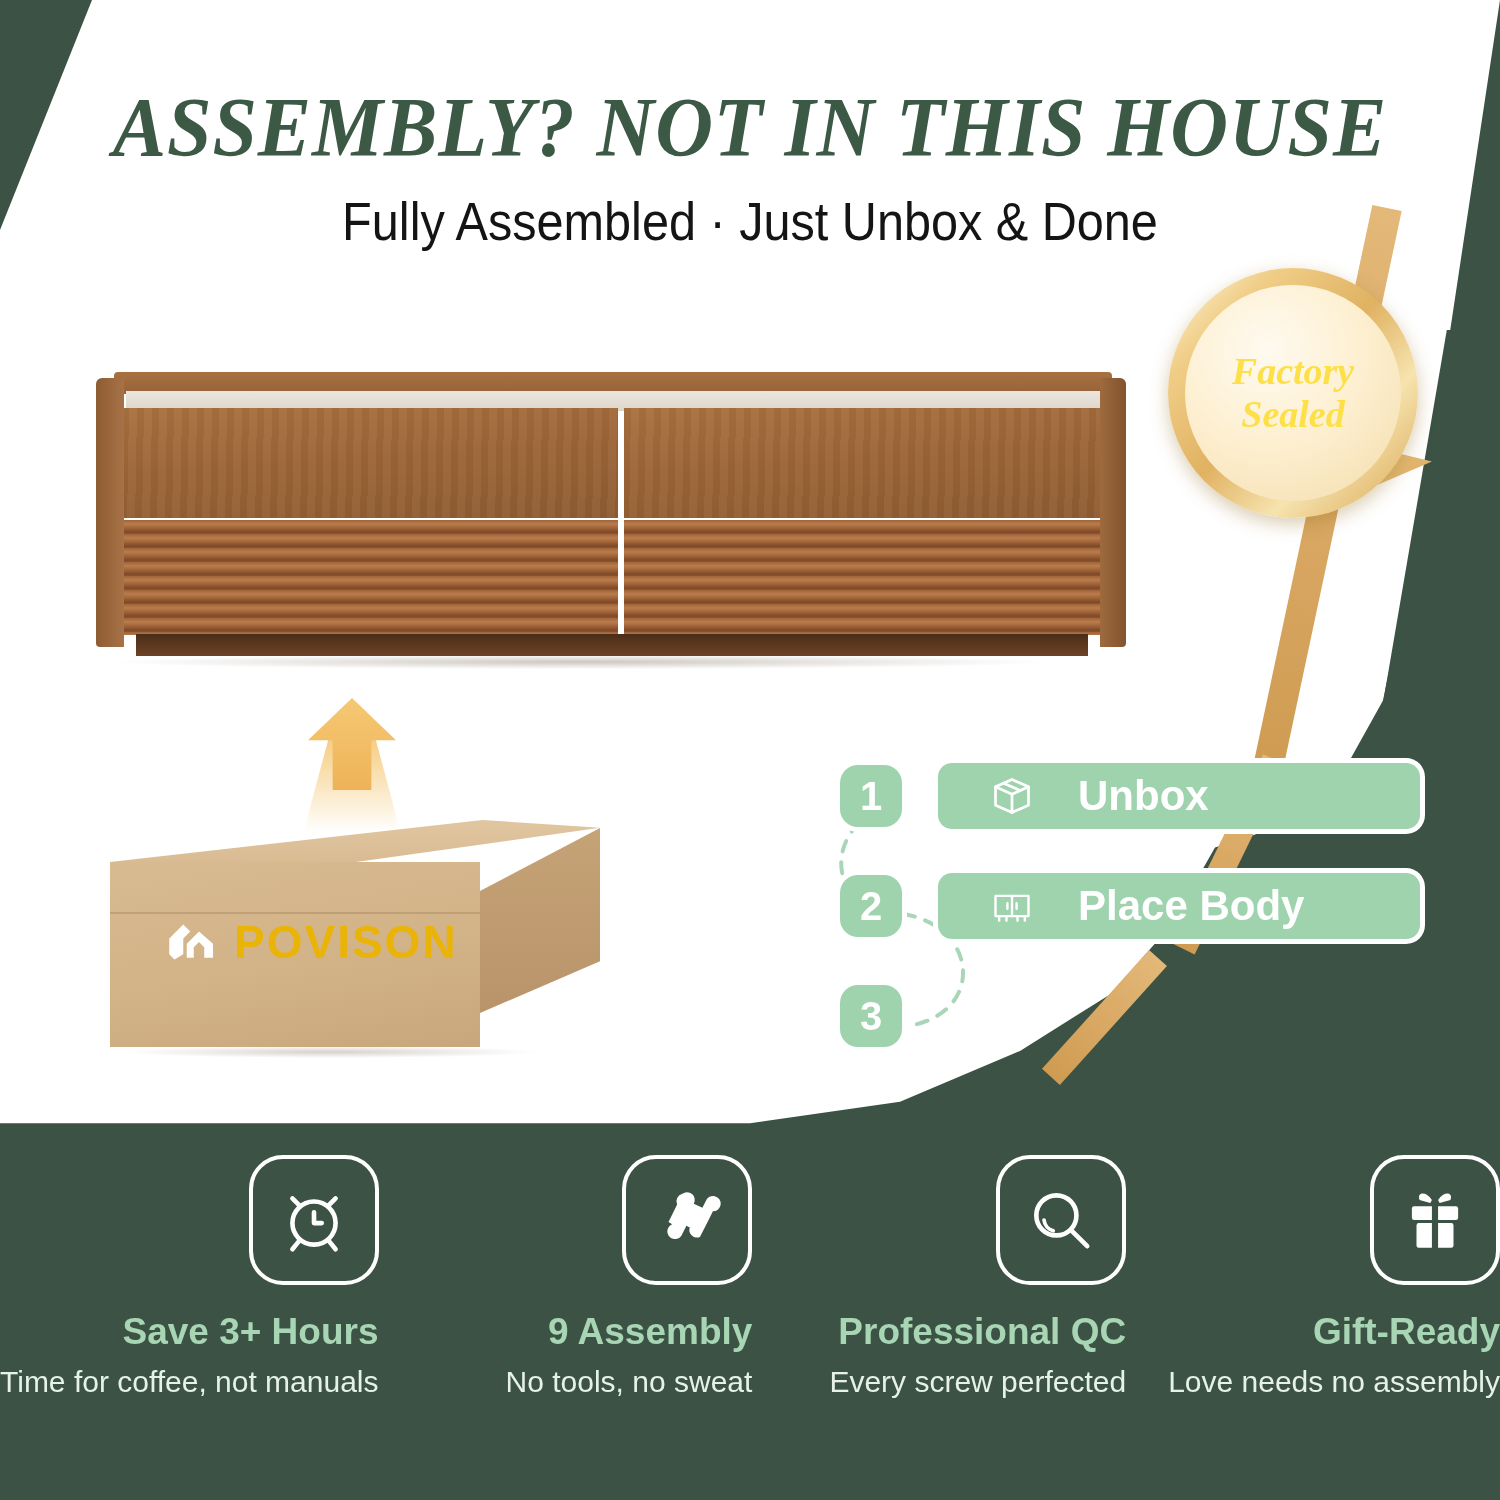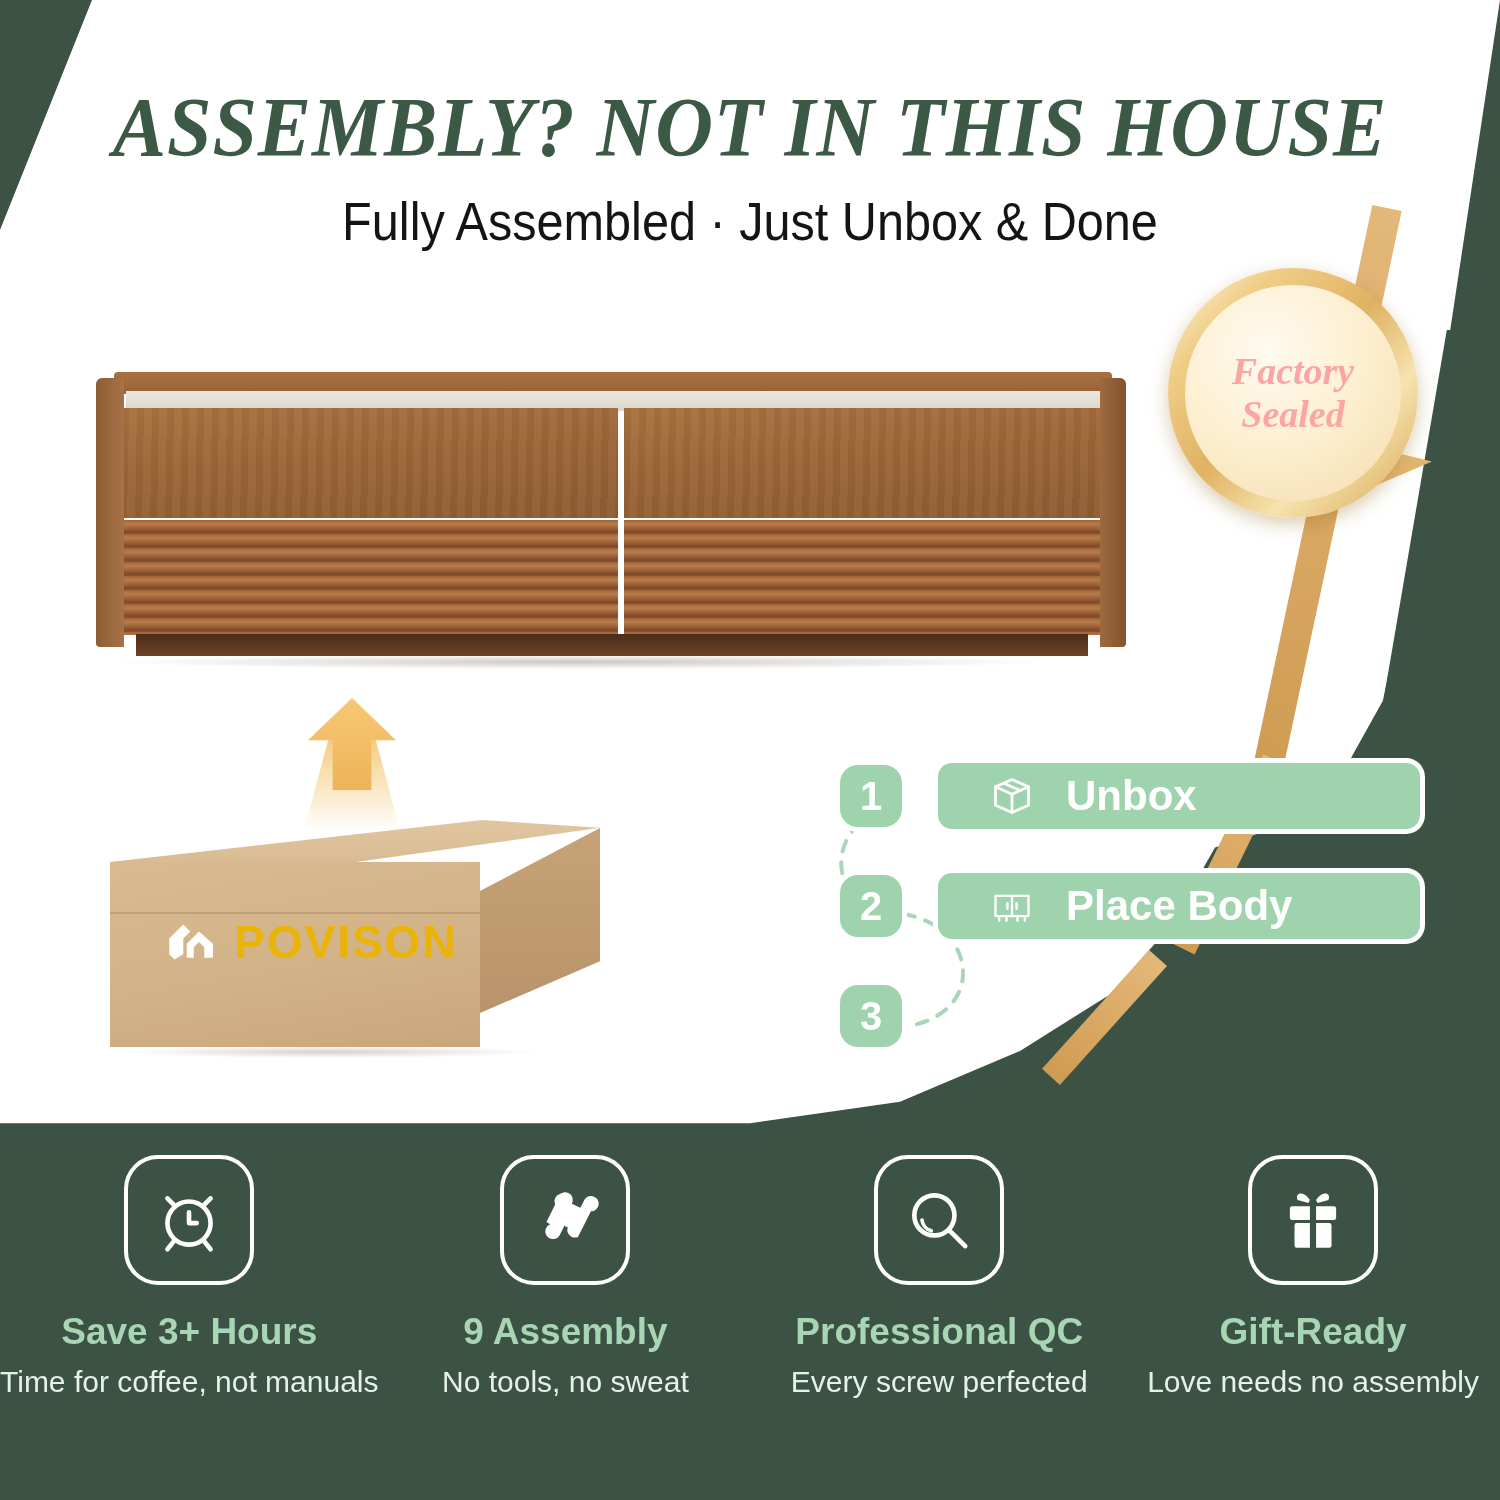--- a/index.html
+++ b/index.html
@@ -72,21 +72,21 @@
   .badge-inner{
     position:absolute; left:17px; top:17px; right:17px; bottom:17px;
     border-radius:50%;
     background:radial-gradient(circle at 38% 30%,#fffaf0 0%,#fdf0d2 45%,#f4dcab 100%);
   }
   .badge-text{
     position:absolute; inset:0;
     display:flex; flex-direction:column; align-items:center; justify-content:center;
     font-family:"Liberation Serif", serif;
     font-weight:bold; font-style:italic;
-    font-size:38px; line-height:1.12; color:#fca5a5; text-align:center;
+    font-size:38px; line-height:1.12; color:#fde047; text-align:center;
   }
   .badge-tail{
     position:absolute; left:178px; top:150px; width:86px; height:70px;
     background:linear-gradient(135deg,#f3dba6,#dca95a);
     clip-path:polygon(0% 38%, 62% 22%, 52% 48%, 100% 62%, 28% 100%, 18% 72%);
     filter:drop-shadow(0 3px 4px rgba(140,100,25,.35));
   }
 
   
   .furn{ position:absolute; left:96px; top:372px; width:1030px; height:285px; }
@@ -196,34 +196,34 @@
     background:#9ed3ae; color:#ffffff;
     font-size:40px; font-weight:bold;
     display:flex; align-items:center; justify-content:center;
     flex:0 0 auto;
     box-shadow:0 0 0 5px #ffffff;
   }
   .step-pill{
     margin-left:36px; flex:1 1 auto; height:66px;
     background:#9ed3ae; border-radius:14px;
     box-shadow:0 0 0 5px #ffffff;
-    display:flex; align-items:center; padding-left:52px; gap:32px;
+    display:flex; align-items:center; padding-left:52px; gap:44px;
   }
   .step-pill svg{ width:44px; height:44px; flex:0 0 auto; }
   .step-label{ font-size:42px; font-weight:bold; color:#ffffff; }
   .dash-arc{ position:absolute; pointer-events:none; }
   .dash-arc path{ fill:none; stroke:#a9d6b8; stroke-width:4; stroke-dasharray:11 11; stroke-linecap:round; }
 
   
   .band{ position:absolute; left:0; top:1130px; width:1500px; height:370px; background:#3b5244; }
   .features{
     position:absolute; left:0; top:1155px; width:1500px;
     display:flex;
   }
-  .feature{ flex:1 1 0; display:flex; flex-direction:column; align-items:center; }
+  .feature{ flex:1 1 0; display:flex; flex-direction:column; align-items:flex-end; }
   .feat-icon{
     width:130px; height:130px; border-radius:34px;
     border:4px solid #ffffff;
     display:flex; align-items:center; justify-content:center;
   }
   .feat-icon svg{ width:74px; height:74px; }
   .feat-title{
     margin-top:26px; font-size:37px; font-weight:bold; color:#a8d5b4;
     white-space:nowrap;
   }

